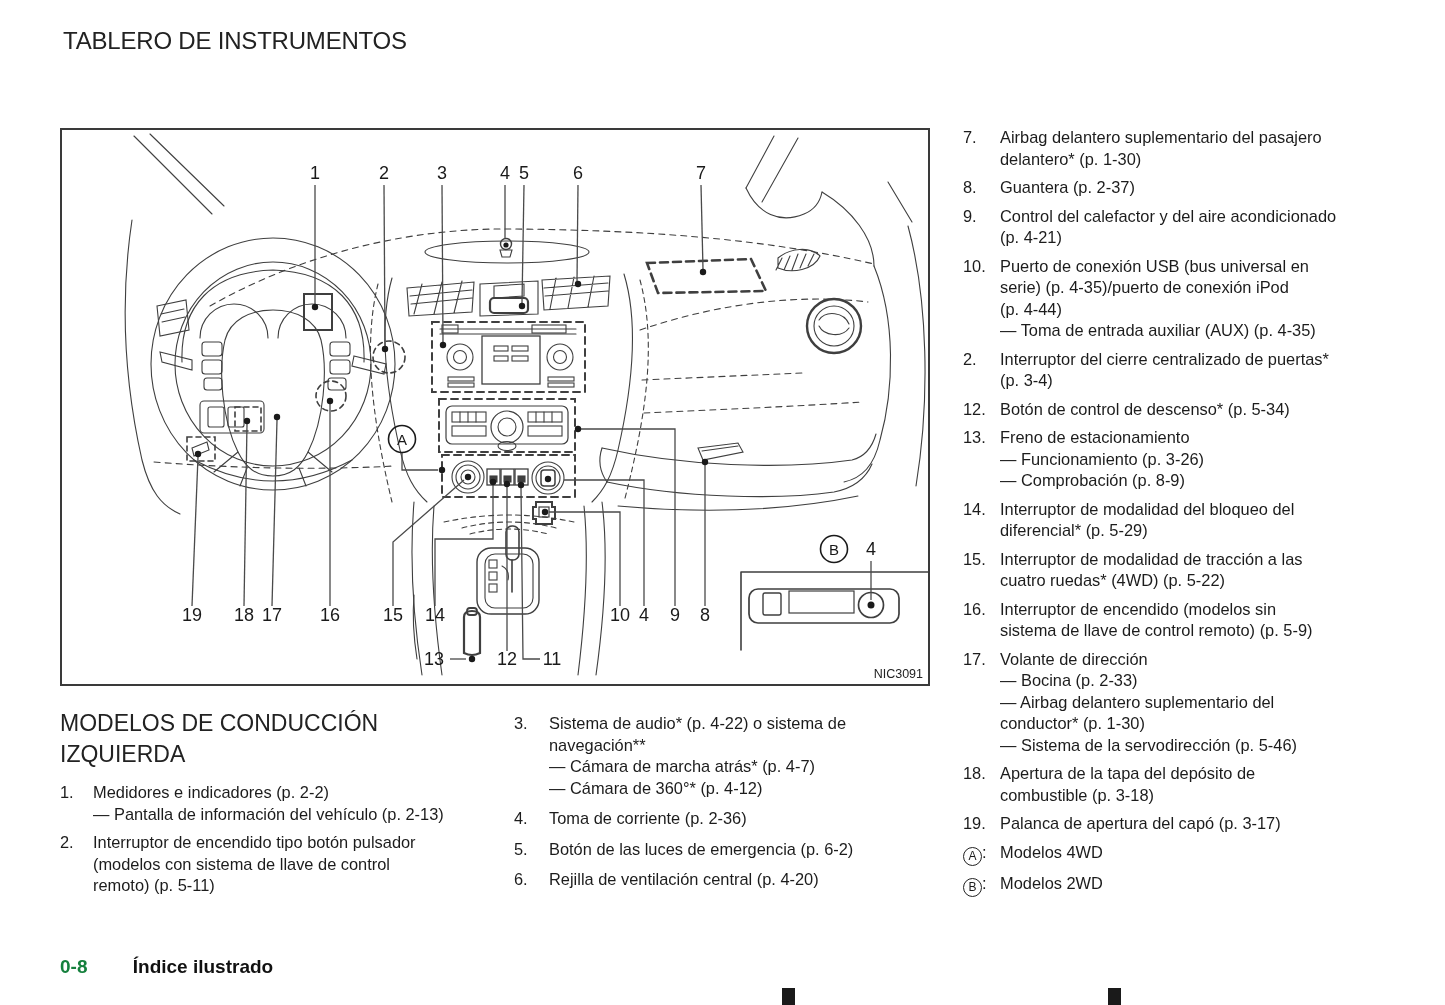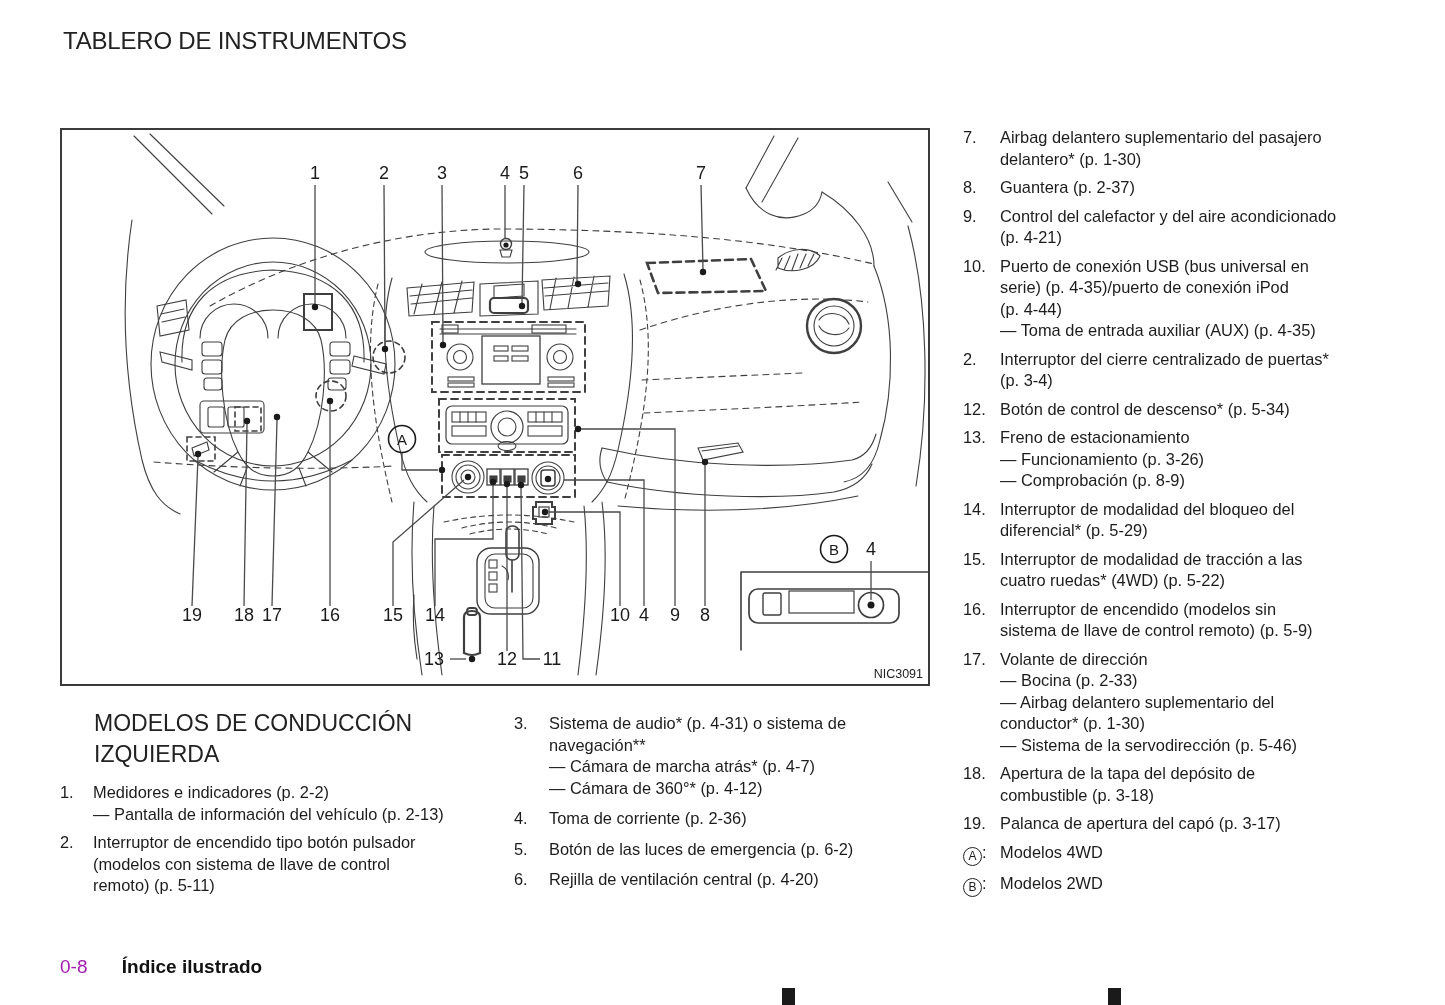--- a/index.html
+++ b/index.html
@@ -18,36 +18,36 @@
   .diagram svg{position:absolute;left:0;top:0;width:100%;height:100%;}
   .figure-code{
     position:absolute;right:5px;bottom:3px;font-size:12.5px;color:#222;padding-left:16px;
   }
   svg text{font-family:"Liberation Sans",sans-serif;font-size:18px;fill:#1a1a1a;}
   svg text.letter{font-size:15px;}
   .col{position:absolute;}
   .col-left{left:60px;top:708px;width:445px;}
   .col-mid{left:514px;top:713px;width:425px;}
   .col-right{left:963px;top:127px;width:436px;}
-  .section-heading{font-size:23px;line-height:31px;font-weight:400;color:#222;margin-bottom:12px;margin-left:34px;}
+  .section-heading{font-size:23px;line-height:31px;font-weight:400;color:#222;margin-bottom:12px;}
   .li{display:flex;margin-bottom:7px;}
   .col-mid .li{margin-bottom:9px;}
   .num{flex:none;font-size:16.4px;line-height:21.5px;}
   .col-left .num{width:33px;}
   .col-mid .num{width:35px;}
   .col-right .num{width:37px;}
   .txt{flex:1;}
   .line{font-size:16.4px;line-height:21.5px;white-space:nowrap;}
   .circ{
     display:inline-block;width:17px;height:17px;border:1.4px solid #222;border-radius:50%;
     text-align:center;line-height:16px;font-size:12px;vertical-align:-2px;
   }
   .page-footer{position:absolute;left:60px;top:956px;font-size:19px;}
-  .page-footer .pnum{font-weight:400;color:#a21caf;text-align:center;}
-  .page-footer .ptitle{font-weight:bold;margin-left:29px;color:#111;}
+  .page-footer .pnum{font-weight:700;color:#15803d;text-align:center;}
+  .page-footer .ptitle{font-weight:bold;margin-left:40px;color:#111;}
   .print-mark{position:absolute;background:#1a1a1a;}
   .mark1{left:782px;top:988px;width:13px;height:17px;}
   .mark2{left:1108px;top:988px;width:13px;height:17px;}
 </style>
 </head>
 <body>
 
 <div class="page-title">TABLERO DE INSTRUMENTOS</div>
 
 <div class="diagram">
@@ -307,21 +307,21 @@
         </div>
       </div>
     </div>
 </div>
 
 <div class="col col-mid">
   <div id="list-middle">
       <div class="li">
         <div class="num">3.</div>
         <div class="txt">
-          <div class="line">Sistema de audio* (p. 4-31) o sistema de</div>
+          <div class="line">Sistema de audio* (p. 4-22) o sistema de</div>
           <div class="line">navegación**</div>
           <div class="line">— Cámara de marcha atrás* (p. 4-7)</div>
           <div class="line">— Cámara de 360°* (p. 4-12)</div>
         </div>
       </div>
       <div class="li">
         <div class="num">4.</div>
         <div class="txt">
           <div class="line">Toma de corriente (p. 2-36)</div>
         </div>

